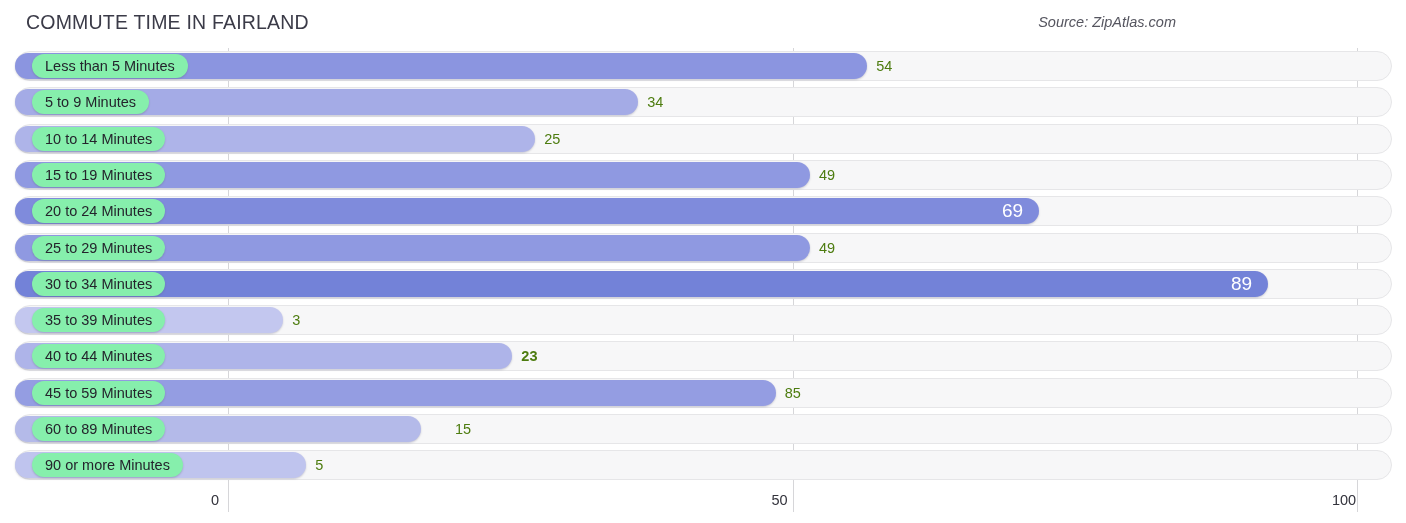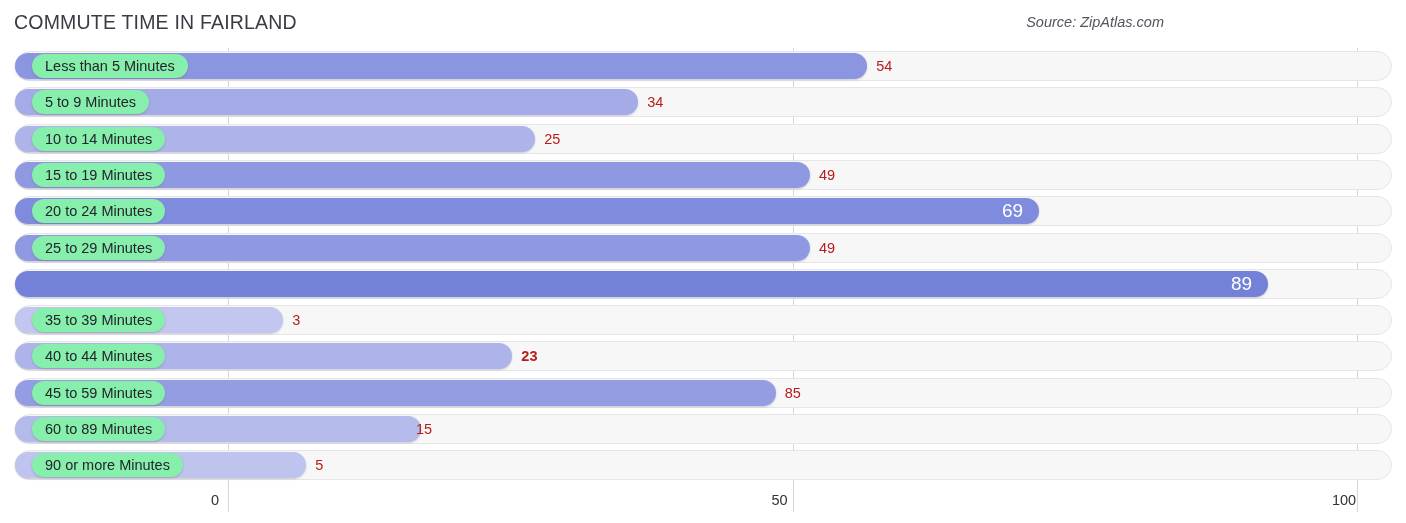--- a/index.html
+++ b/index.html
@@ -11,21 +11,21 @@
     width: 1406px;
     height: 523px;
     font-family: "Liberation Sans", sans-serif;
     overflow: hidden;
     position: relative;
   }
 
   
   .header {
     position: absolute;
-    left: 0; top: 0;
+    left: 12px; top: 0;
     width: 1132px;
     height: 46px;
     padding-left: 44px;
   }
   .chart-title {
     position: absolute;
     left: 14px;
     top: 11px;
     font-size: 19.5px;
     color: #3b3b48;
@@ -104,21 +104,21 @@
     box-shadow: 0 1px 2px rgba(80, 80, 110, 0.28);
   }
 
   
   .value-out {
     position: absolute;
     top: 0;
     height: 30px;
     line-height: 30px;
     font-size: 14.5px;
-    color: #b91c1c;
+    color: #4d7c0f;
     white-space: nowrap;
   }
 
   
   .value-in {
     position: absolute;
     top: 2px;
     height: 26px;
     line-height: 26px;
     font-size: 19px;
@@ -215,20 +215,21 @@
       <div class="row" style="top: 184.5px;">
         <div class="track" style="background: rgb(247, 247, 248);"></div>
         <div class="bar" style="width: 795.05px; background: rgb(143, 153, 225);"></div>
         <div class="value-out" style="left: 819.05px;">49</div>
         <div class="cat-pill">25 to 29 Minutes</div>
       </div>
       <div class="row" style="top: 220.8px;">
         <div class="track" style="background: rgb(247, 247, 248);"></div>
         <div class="bar" style="width: 1253.05px; background: rgb(115, 130, 216);"></div>
         <div class="value-in" style="left: 15px; width: 1237.05px;">89</div>
+        <div class="cat-pill">30 to 34 Minutes</div>
       </div>
       <div class="row" style="top: 257.1px;">
         <div class="track" style="background: rgb(247, 247, 248);"></div>
         <div class="bar" style="width: 268.35px; background: rgb(195, 199, 239);"></div>
         <div class="value-out" style="left: 292.35px;">3</div>
         <div class="cat-pill">35 to 39 Minutes</div>
       </div>
       <div class="row" style="top: 293.4px;">
         <div class="track" style="background: rgb(247, 247, 248);"></div>
         <div class="bar" style="width: 497.35px; background: rgb(174, 180, 233);"></div>
@@ -237,21 +238,21 @@
       </div>
       <div class="row" style="top: 329.7px;">
         <div class="track" style="background: rgb(247, 247, 248);"></div>
         <div class="bar" style="width: 760.7px; background: rgb(148, 157, 226);"></div>
         <div class="value-out" style="left: 784.7px;">85</div>
         <div class="cat-pill">45 to 59 Minutes</div>
       </div>
       <div class="row" style="top: 366px;">
         <div class="track" style="background: rgb(247, 247, 248);"></div>
         <div class="bar" style="width: 405.75px; background: rgb(180, 186, 233);"></div>
-        <div class="value-out" style="left: 416px;">15</div>
+        <div class="value-out" style="left: 455px;">15</div>
         <div class="cat-pill">60 to 89 Minutes</div>
       </div>
       <div class="row" style="top: 402.3px;">
         <div class="track" style="background: rgb(247, 247, 248);"></div>
         <div class="bar" style="width: 291.25px; background: rgb(191, 196, 238);"></div>
         <div class="value-out" style="left: 315.25px;">5</div>
         <div class="cat-pill">90 or more Minutes</div>
       </div>
     </div>
 </div>

